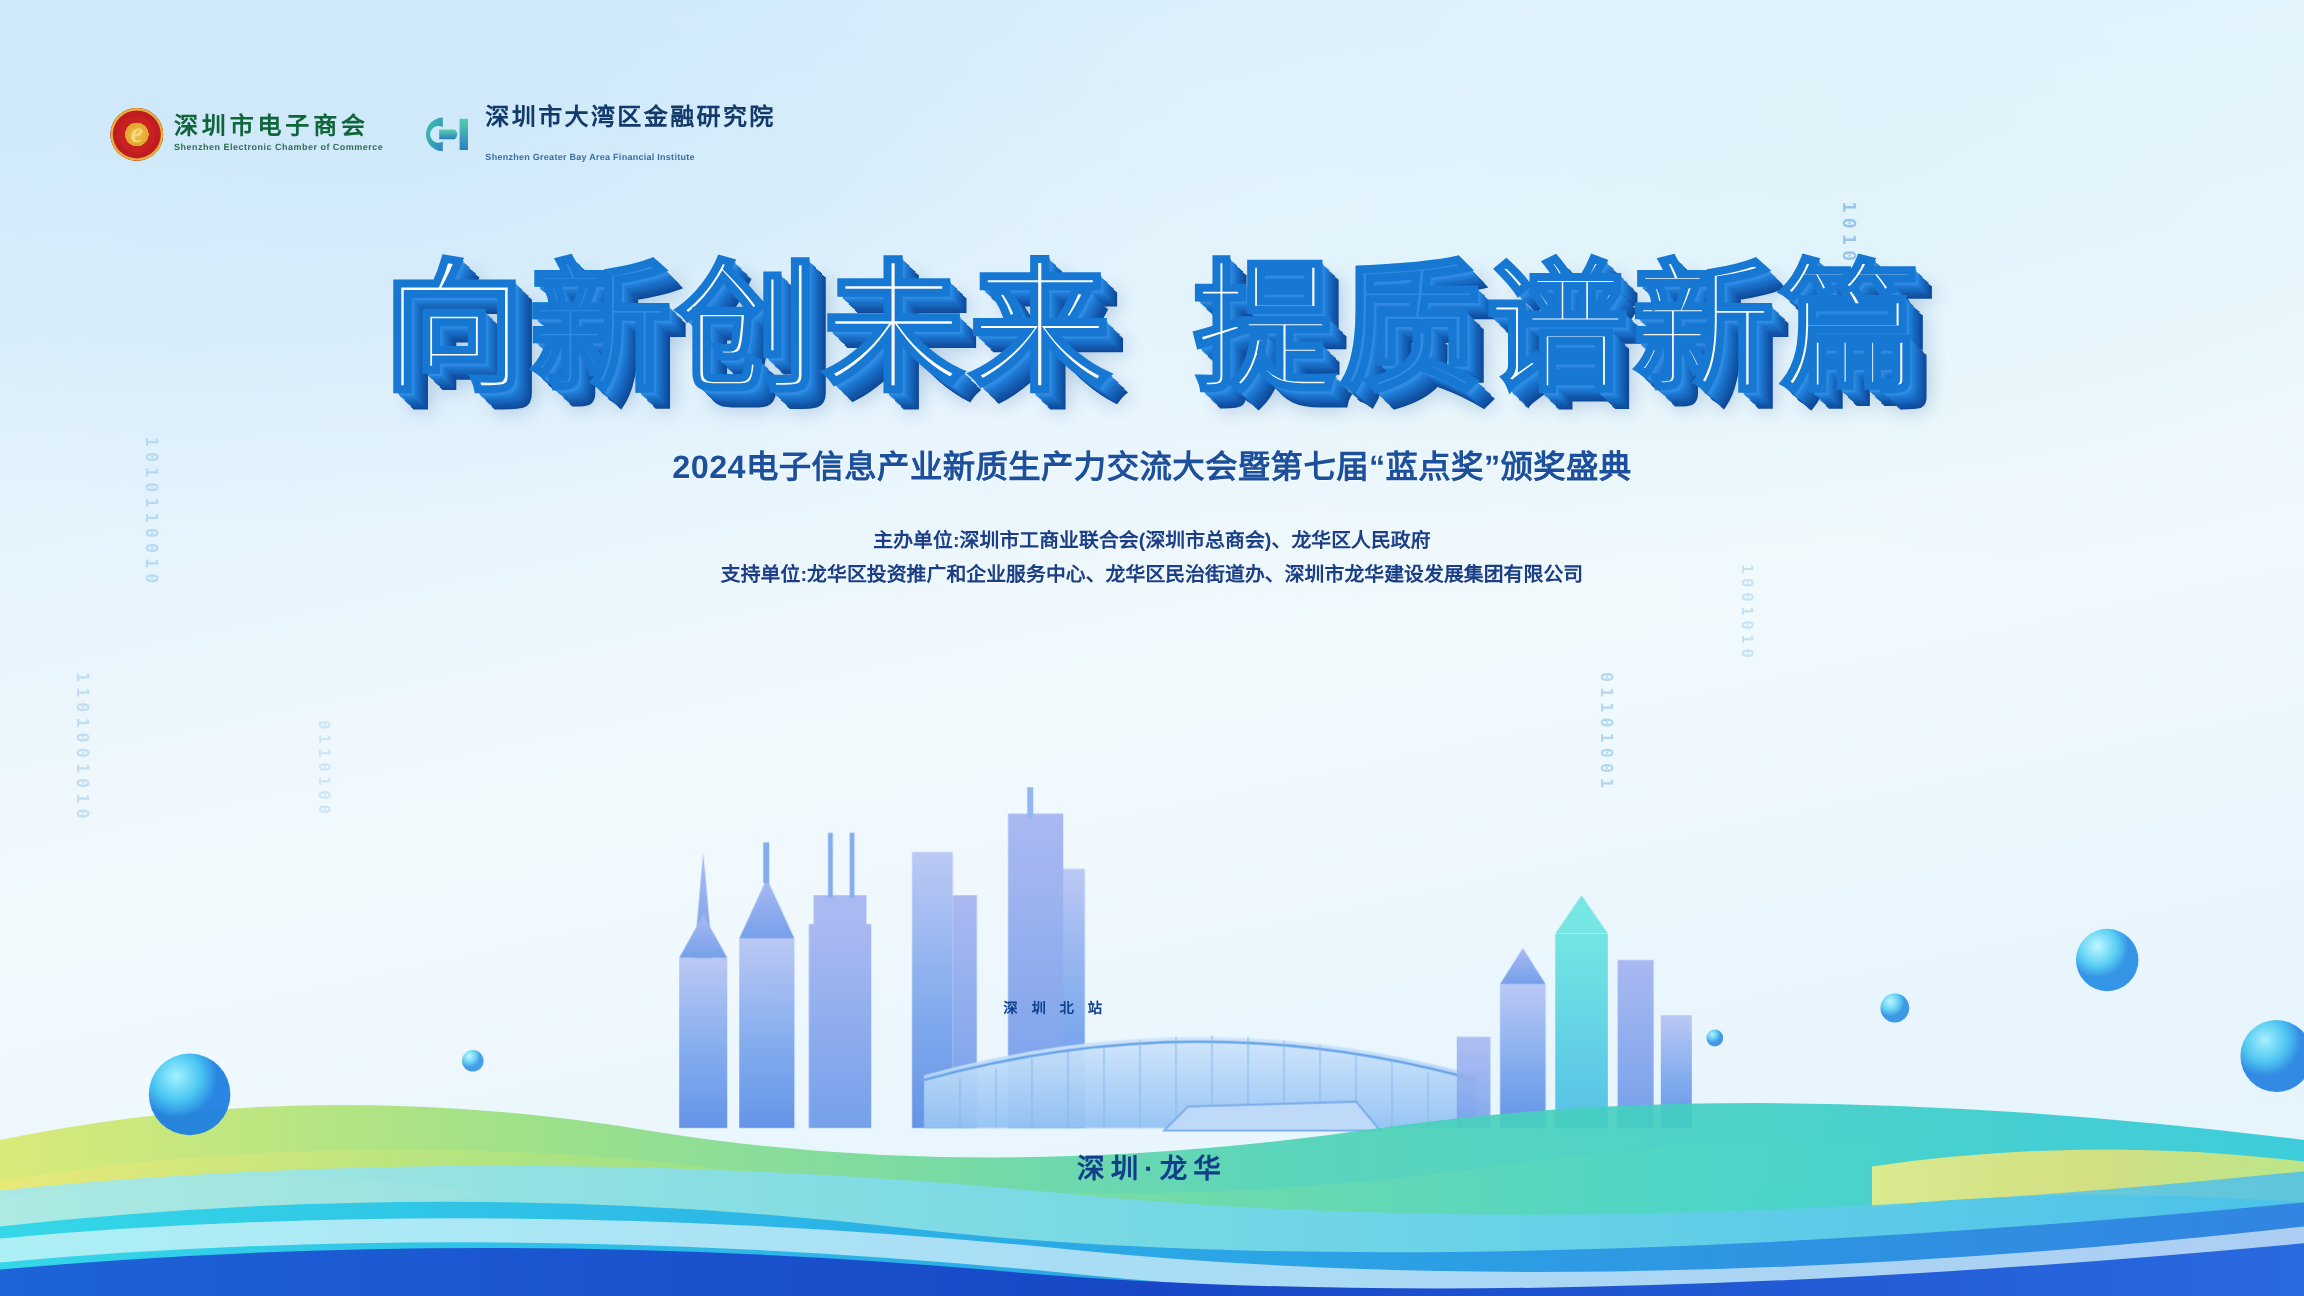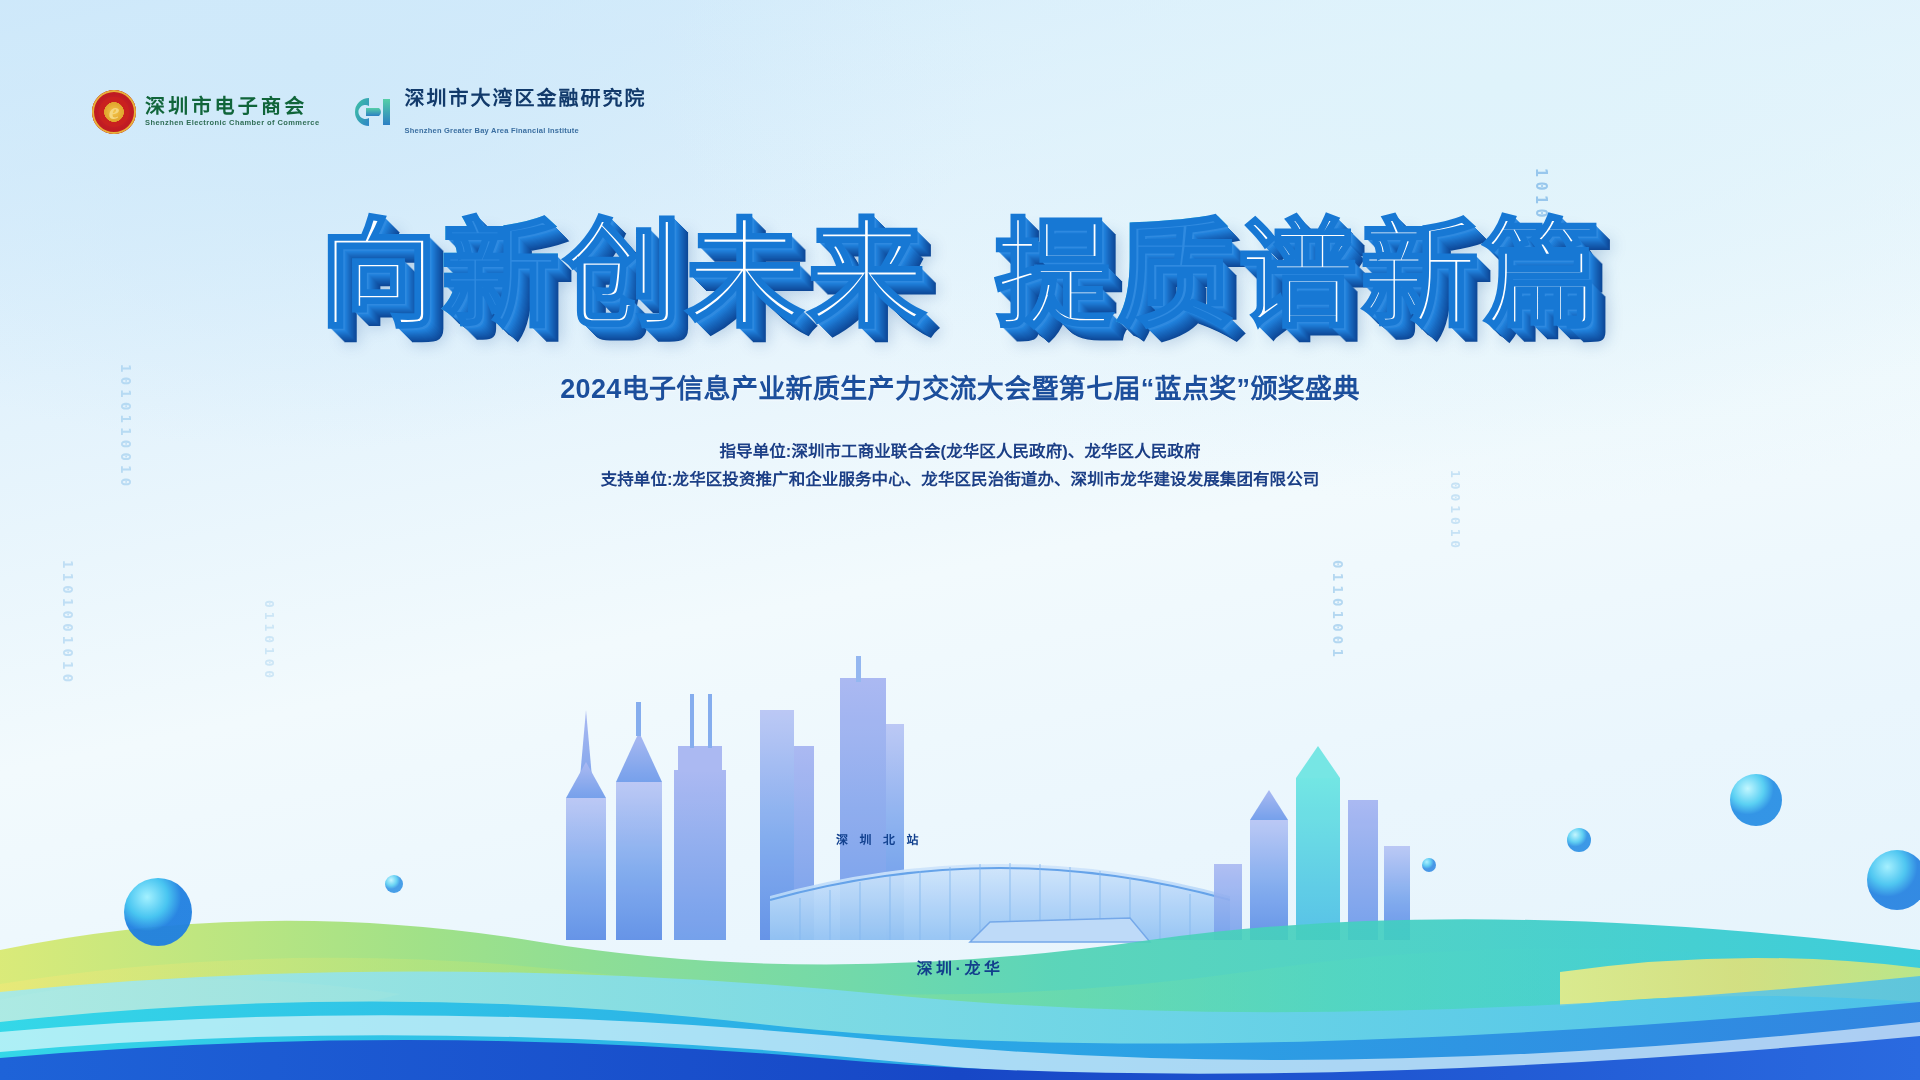--- a/index.html
+++ b/index.html
@@ -111,21 +111,21 @@
   }
 
   
   #station-label{
     position:absolute;left:836px;top:830px;
     font-size:12px;font-weight:700;color:#12418f;letter-spacing:.34em;
     white-space:nowrap;
   }
   #city-label{
     position:absolute;left:0;right:0;top:955px;text-align:center;
-    font-size:16px;font-weight:700;color:#123f8c;letter-spacing:.22em;
+    font-size:23px;font-weight:700;color:#123f8c;letter-spacing:.22em;
     white-space:nowrap;
   }
 
   
   #scenery{position:absolute;left:0;bottom:0;width:1920px;height:430px;}
   #orbs{position:absolute;left:0;top:0;width:1920px;height:1080px;pointer-events:none;}
 </style>
 </head>
 <body>
 
@@ -316,20 +316,20 @@
 
   <div id="title-main">
     <span id="phrase1"><span class="t-char">向</span><span class="t-char accent">新</span><span class="t-char">创</span><span class="t-char">未</span><span class="t-char">来</span></span>
     <span class="t-gap"></span>
     <span id="phrase2"><span class="t-char">提</span><span class="t-char accent">质</span><span class="t-char">谱</span><span class="t-char">新</span><span class="t-char">篇</span></span>
   </div>
 
   <div id="title-sub">2024电子信息产业新质生产力交流大会暨第七届“蓝点奖”颁奖盛典</div>
 
   <div id="organizers">
-      <div class="org-line">指导单位:深圳市工商业联合会(龙华区人民政府)、龙华区人民政府</div>
+      <div class="org-line">主办单位:深圳市工商业联合会(深圳市总商会)、龙华区人民政府</div>
       <div class="org-line">支持单位:龙华区投资推广和企业服务中心、龙华区民治街道办、深圳市龙华建设发展集团有限公司</div>
     </div>
 
   <div id="station-label">深 圳 北 站</div>
   <div id="city-label">深圳·龙华</div>
 
 </div>
 
 </body></html>

